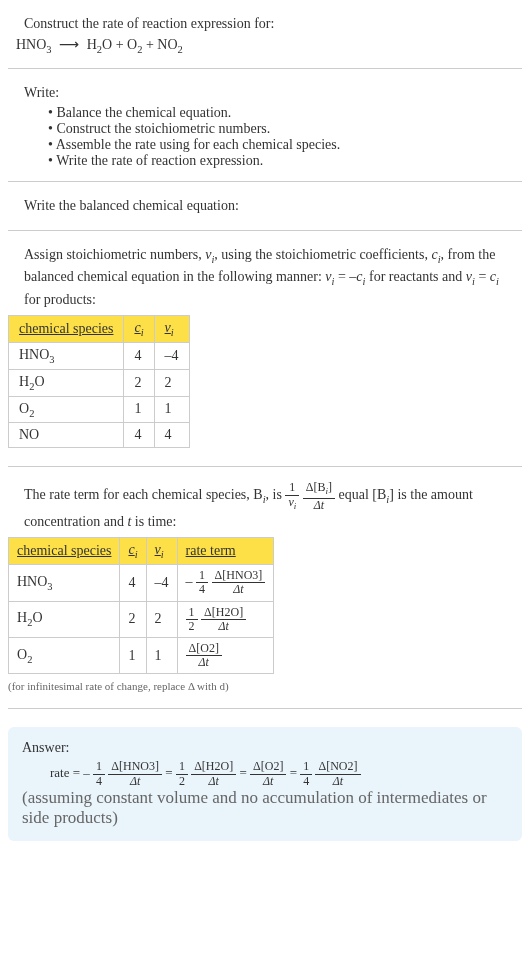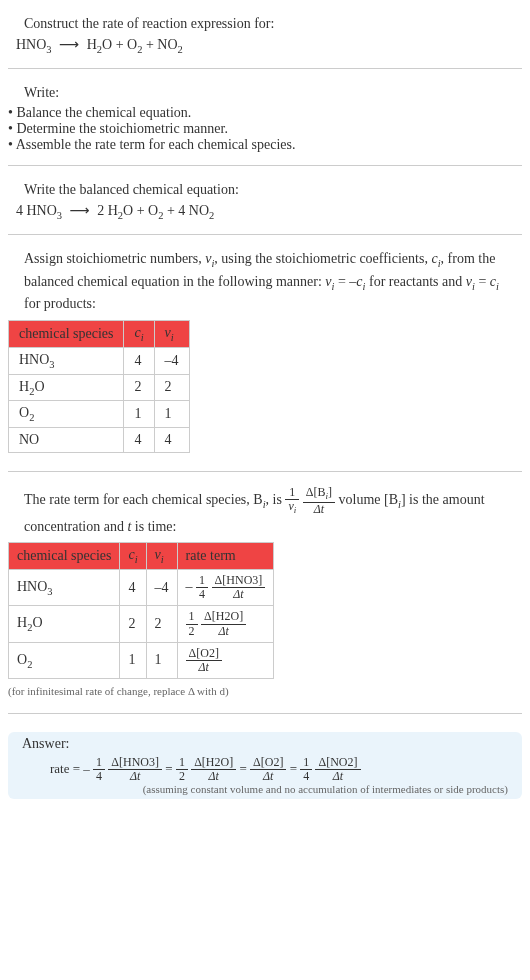--- a/index.html
+++ b/index.html
@@ -29,36 +29,38 @@
     }
     .italic {
       font-style: italic;
     }
     .arrow {
       padding: 0 4px;
     }
     ul {
       list-style: none;
       padding-left: 0;
+      margin-left: 40px;
     }
     ul li::before {
       content: "• ";
     }
     table {
       border-collapse: collapse;
       margin: 6px 0;
     }
     td, th {
       border: 1px solid #ccc;
       padding: 4px 8px;
       text-align: left;
       font-weight: normal;
     }
     th {
-      background: #ef4444;
+      background: #fde047;
+      text-decoration: underline;
     }
     .frac {
       display: inline-block;
       vertical-align: middle;
       text-align: center;
       font-size: 12px;
     }
     .frac .num {
       border-bottom: 1px solid #333;
       padding: 0 3px;
@@ -69,35 +71,34 @@
       line-height: 1.1;
     }
     .small-note {
       font-size: 11px;
       color: #666;
       margin: 4px 0;
     }
     .answer-box {
       background: #eaf4fb;
       border-radius: 6px;
-      padding: 4px 14px;
+      padding: 13px 14px;
       margin-top: 6px;
     }
     .answer-label {
       font-size: 14px;
       margin-bottom: 4px;
     }
     .answer-eq {
       padding-left: 28px;
       font-size: 13px;
     }
     .answer-note {
-      font-size: 11px;
+      font-size: 17px;
       color: #666;
-      text-align: right;
     }
     .rate-cell {
       white-space: nowrap;
     }
     .para {
       line-height: 1.4;
       margin: 2px 16px;
     }
     .eqline {
       margin: 2px 8px;
@@ -117,34 +118,30 @@
     <span>H</span><span class="sub">2</span><span>O</span><span> + </span><span>O</span><span class="sub">2</span><span> + </span><span>NO</span><span class="sub">2</span>
   </div>
 </div>
 
 <hr>
 
 <div class="section">
   <div class="para">Write:</div>
   <ul>
     <li>Balance the chemical equation.</li>
-    <li>Determine the stoichiometric manner.</li>
-    <li>Assemble the rate term for each chemical species.</li>
+    <li>Construct the stoichiometric numbers.</li>
+    <li>Assemble the rate using for each chemical species.</li>
+    <li>Write the rate of reaction expression.</li>
   </ul>
 </div>
 
 <hr>
 
 <div class="section">
   <div class="para">Write the balanced chemical equation:</div>
-  <div class="eqline">
-    <span>4 HNO</span><span class="sub">3</span>
-    <span class="arrow">⟶</span>
-    <span>2 H</span><span class="sub">2</span><span>O</span><span> + </span><span>O</span><span class="sub">2</span><span> + </span><span>4 NO</span><span class="sub">2</span>
-  </div>
 </div>
 
 <hr>
 
 <div class="section">
   <div class="para">
     <span>Assign stoichiometric numbers, </span><span class="italic">ν</span><span class="sub italic">i</span><span>, using the stoichiometric coefficients, </span><span class="italic">c</span><span class="sub italic">i</span><span>, from the balanced chemical equation in the following manner: </span><span class="italic">ν</span><span class="sub italic">i</span><span> = –</span><span class="italic">c</span><span class="sub italic">i</span><span> for reactants and </span><span class="italic">ν</span><span class="sub italic">i</span><span> = </span><span class="italic">c</span><span class="sub italic">i</span><span> for products:</span>
   </div>
 
   <table class="tight">
@@ -184,21 +181,21 @@
   <div class="para">
     <span>The rate term for each chemical species, B</span><span class="sub italic">i</span><span>, is </span>
     <span class="frac">
       <div class="num">1</div>
       <div class="den"><span class="italic">ν</span><span class="sub italic">i</span></div>
     </span>
     <span class="frac">
       <div class="num"><span>Δ[B</span><span class="sub italic">i</span><span>]</span></div>
       <div class="den italic">Δt</div>
     </span>
-    <span> volume [B</span><span class="sub italic">i</span><span>] is the amount concentration and </span><span class="italic">t</span><span> is time:</span>
+    <span> equal [B</span><span class="sub italic">i</span><span>] is the amount concentration and </span><span class="italic">t</span><span> is time:</span>
   </div>
 
   <table>
     <tbody>
         <tr>
       <th>chemical species</th>
       <th><span class="italic">c</span><span class="sub italic">i</span></th>
       <th><span class="italic">ν</span><span class="sub italic">i</span></th>
       <th>rate term</th>
     </tr>

